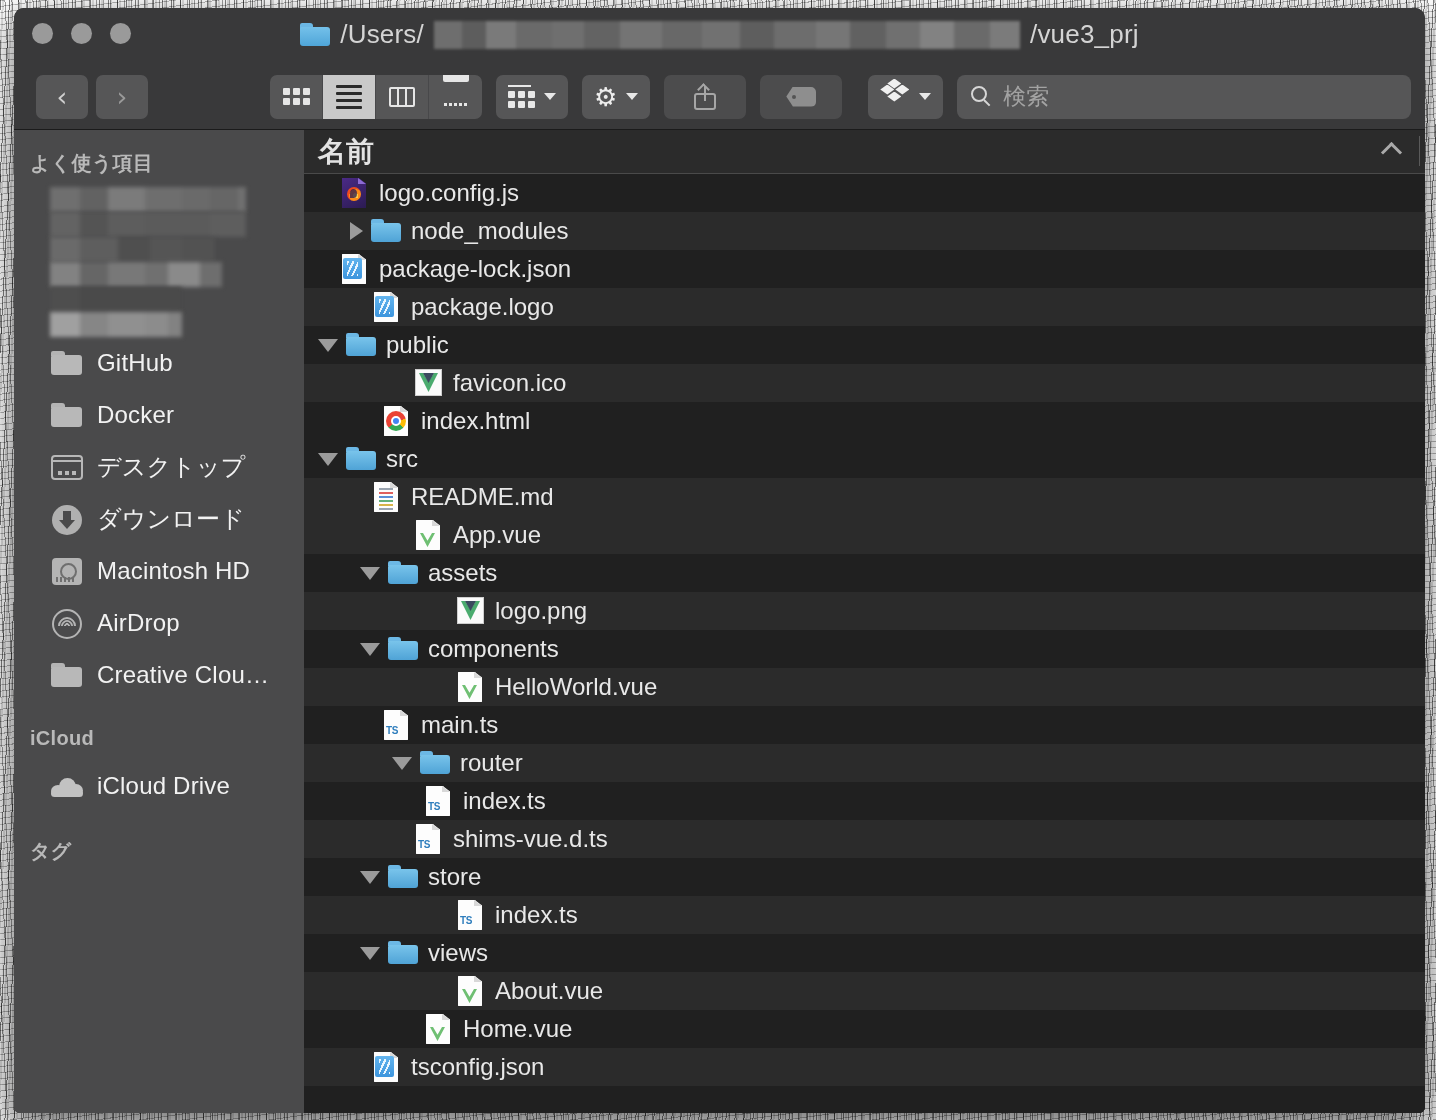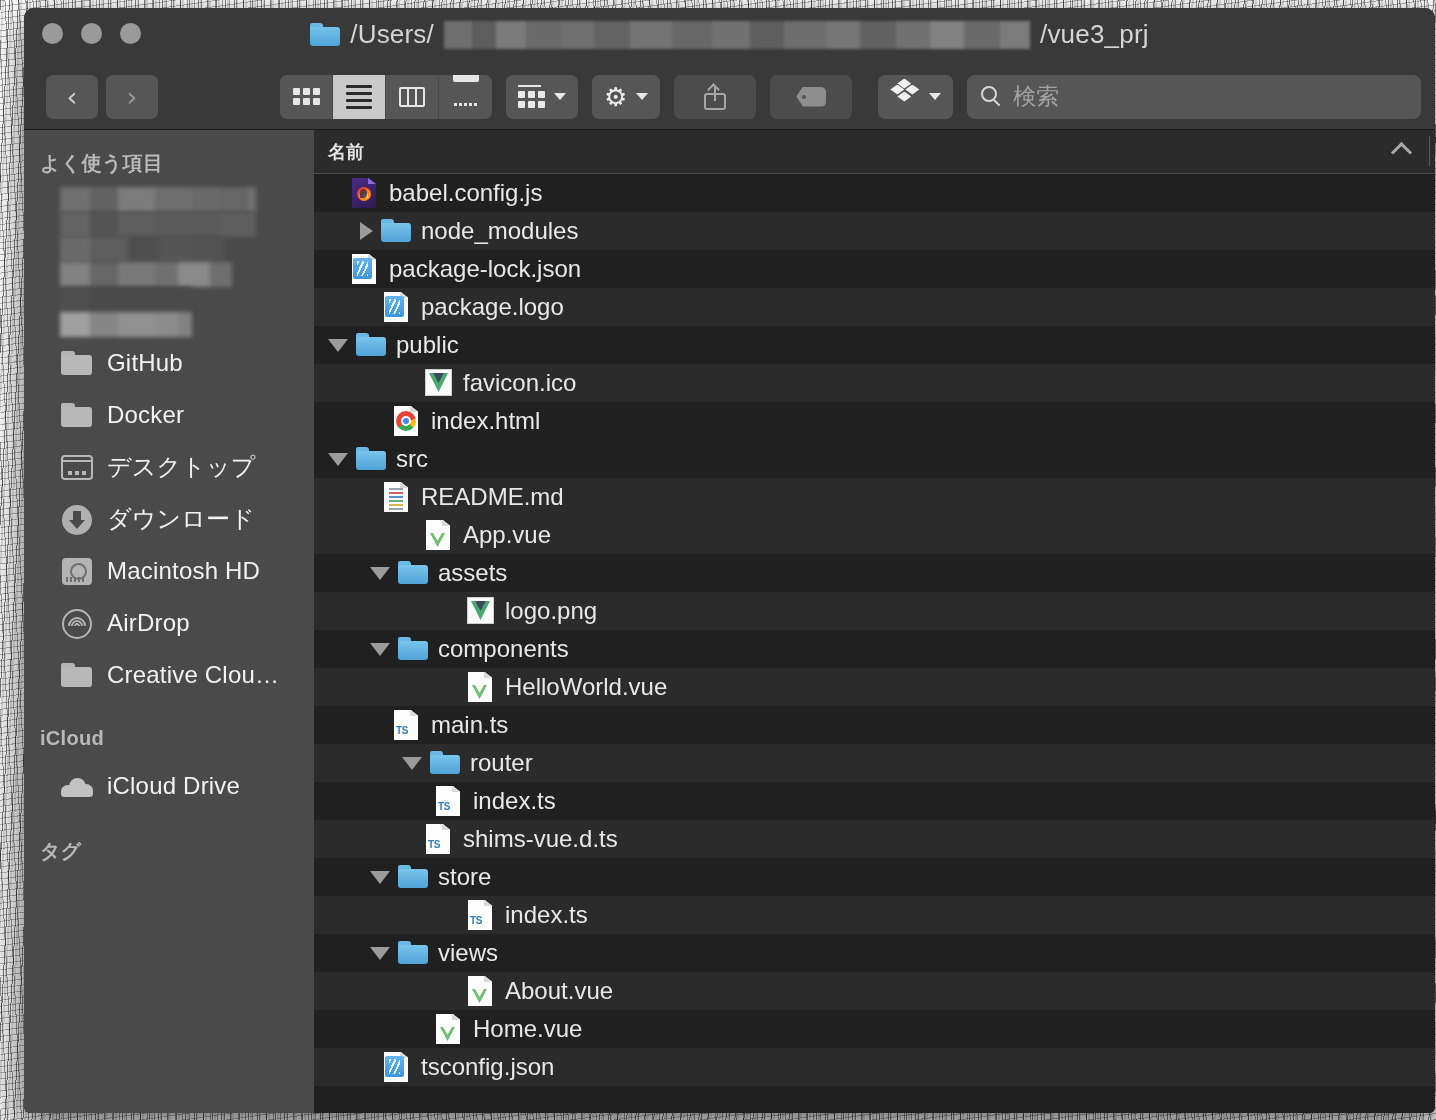--- a/index.html
+++ b/index.html
@@ -17,21 +17,21 @@
     background-image:
       repeating-linear-gradient(93deg,  rgba(0,0,0,.50) 0 1px, rgba(255,255,255,.30) 1px 2px, rgba(0,0,0,.12) 2px 4px, rgba(255,255,255,.10) 4px 5px, transparent 5px 9px),
       repeating-linear-gradient(87deg,  rgba(0,0,0,.38) 0 1px, rgba(255,255,255,.22) 1px 3px, transparent 3px 7px),
       repeating-linear-gradient(172deg, rgba(0,0,0,.30) 0 1px, rgba(255,255,255,.18) 1px 2px, transparent 2px 6px),
       linear-gradient(#ffffff, #e8e8e8);
   }
 
   
   #window {
     position: absolute;
-    left: 24px; top: 8px;
+    left: 14px; top: 8px;
     width: 1411px; height: 1105px;
     background: #2b2b2b;
     border-radius: 10px 10px 6px 6px;
     overflow: hidden;
     box-shadow: 0 10px 34px rgba(0,0,0,.55);
   }
 
   
   #titlebar {
     position: relative;
@@ -240,21 +240,21 @@
   .redact-row { height: 25px; filter: blur(2.2px); }
 
   
   #filelist { flex: 1; background: #1e1e1e; position: relative; overflow: hidden; }
   #col-header {
     height: 44px; background: #2b2b2b;
     display: flex; align-items: center;
     border-bottom: 1px solid #4a4a4a;
     position: relative;
   }
-  #col-header .lbl { padding-left: 14px; color: #e3e3e3; font-size: 18px; font-weight: bold; }
+  #col-header .lbl { padding-left: 14px; color: #e3e3e3; font-size: 28px; font-weight: bold; }
   .sort-chev {
     position: absolute; right: 26px; top: 15px;
     width: 15px; height: 15px;
     border-left: 3px solid #aaa; border-top: 3px solid #aaa;
     transform: rotate(45deg);
   }
   .col-div { position: absolute; right: 5px; top: 6px; width: 1px; height: 30px; background: #5a5a5a; }
 
   .row {
     height: 38px;
@@ -586,21 +586,21 @@
       </div>
       <div id="rows">
           <div class="row even">
             <span style="display:inline-block;width:14px;flex:0 0 14px"></span>
             <span class="disc none"></span>
             <span class="ficon ffx">
               <span class="bg"></span>
               <span class="corner"></span>
               <span class="flame"></span>
             </span>
-            <span class="fname">babel.config.js</span>
+            <span class="fname">logo.config.js</span>
           </div>
           <div class="row odd">
             <span style="display:inline-block;width:14px;flex:0 0 14px"></span>
             <span class="disc"></span>
             <span class="ficon fld-b">
               <span class="tab"></span>
               <span class="body"></span>
             </span>
             <span class="fname">node_modules</span>
           </div>

